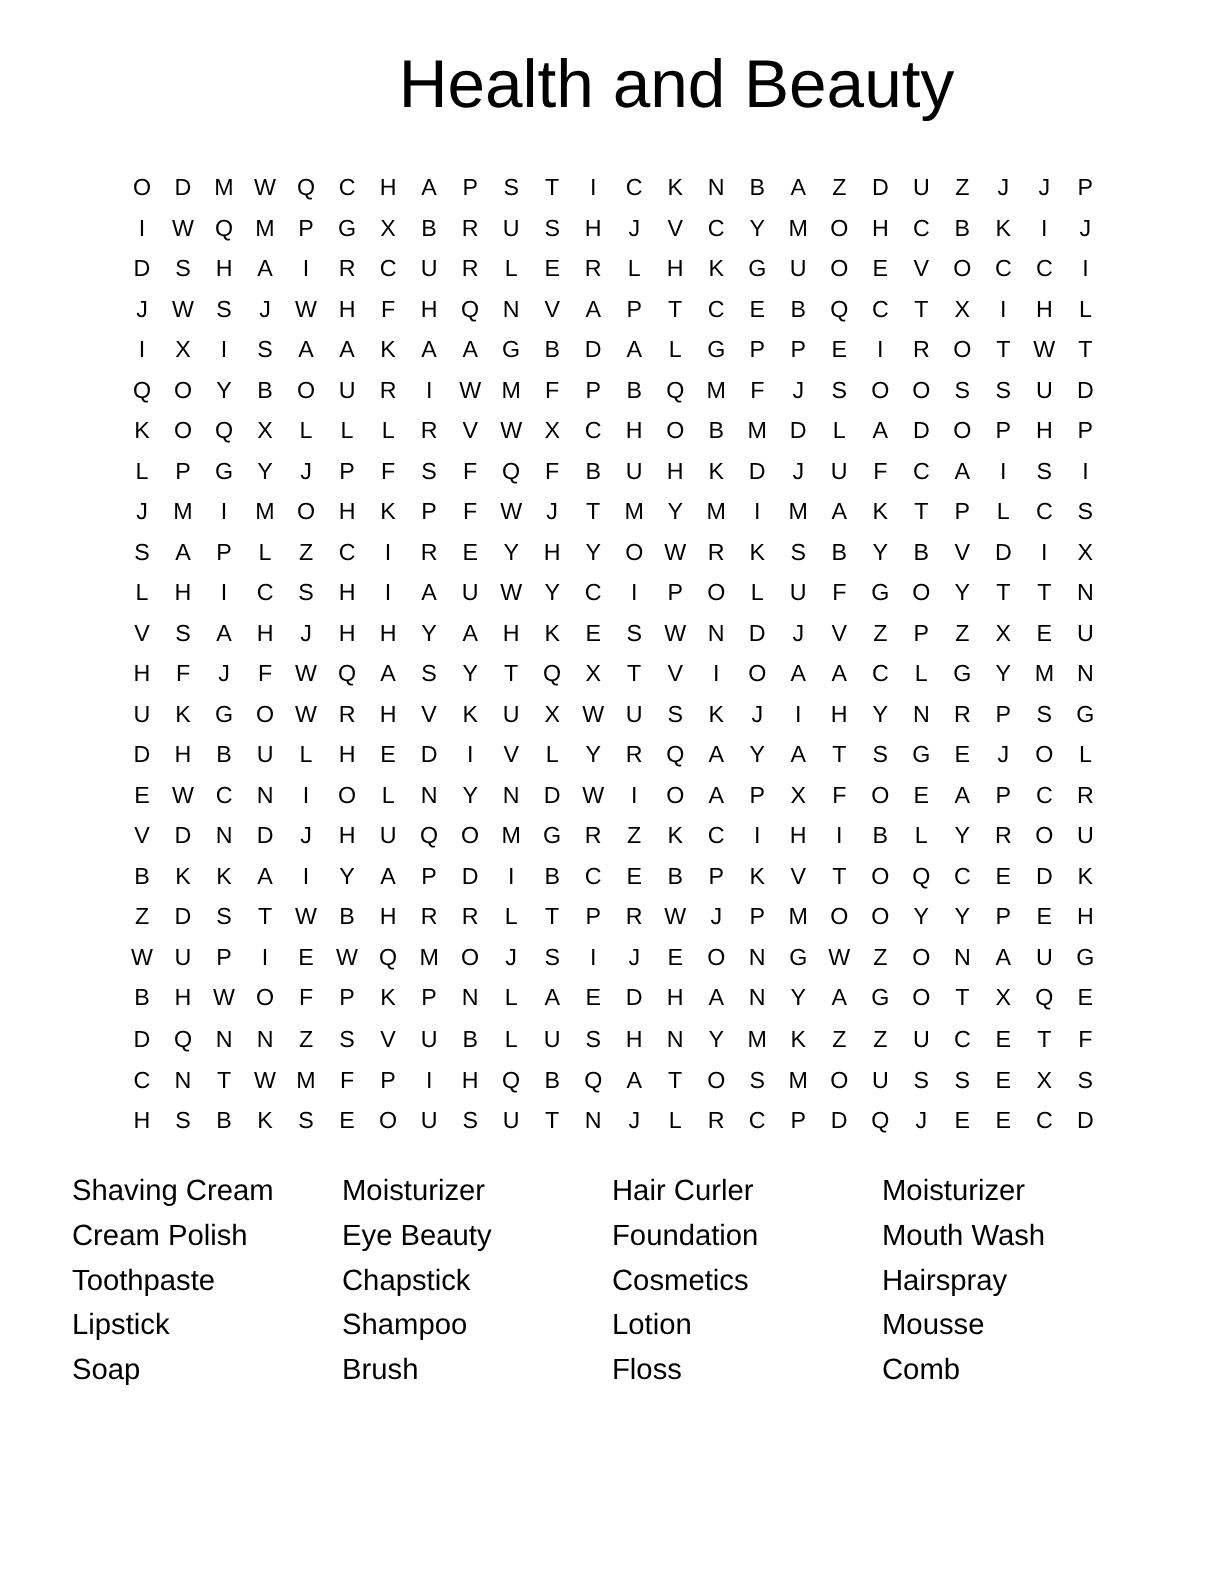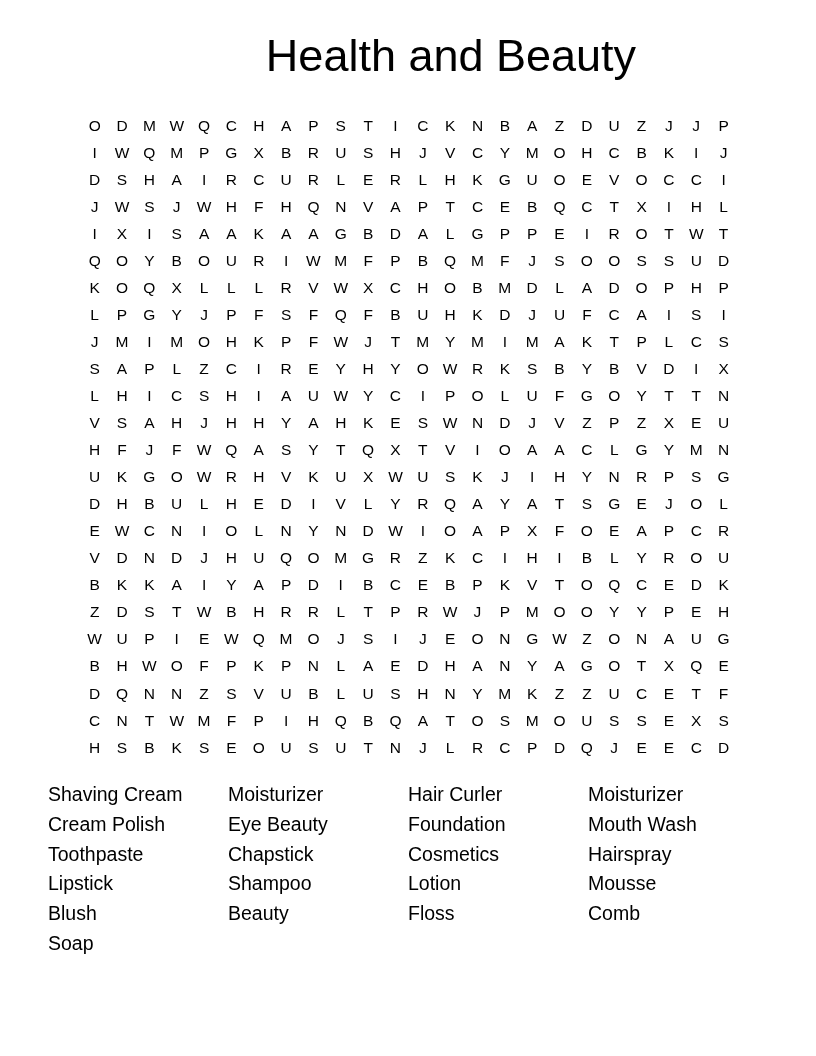--- a/index.html
+++ b/index.html
@@ -646,29 +646,28 @@
     <div class="ws-cell">C</div>
     <div class="ws-cell">D</div>
   </div>
 
 <div class="word-list" id="word-list">
     <div class="word-col">
       <div class="word-item">Shaving Cream</div>
       <div class="word-item">Cream Polish</div>
       <div class="word-item">Toothpaste</div>
       <div class="word-item">Lipstick</div>
-      <div class="word-item">Blush</div>
       <div class="word-item">Soap</div>
     </div>
     <div class="word-col">
       <div class="word-item">Moisturizer</div>
       <div class="word-item">Eye Beauty</div>
       <div class="word-item">Chapstick</div>
       <div class="word-item">Shampoo</div>
-      <div class="word-item">Beauty</div>
+      <div class="word-item">Brush</div>
     </div>
     <div class="word-col">
       <div class="word-item">Hair Curler</div>
       <div class="word-item">Foundation</div>
       <div class="word-item">Cosmetics</div>
       <div class="word-item">Lotion</div>
       <div class="word-item">Floss</div>
     </div>
     <div class="word-col">
       <div class="word-item">Moisturizer</div>

